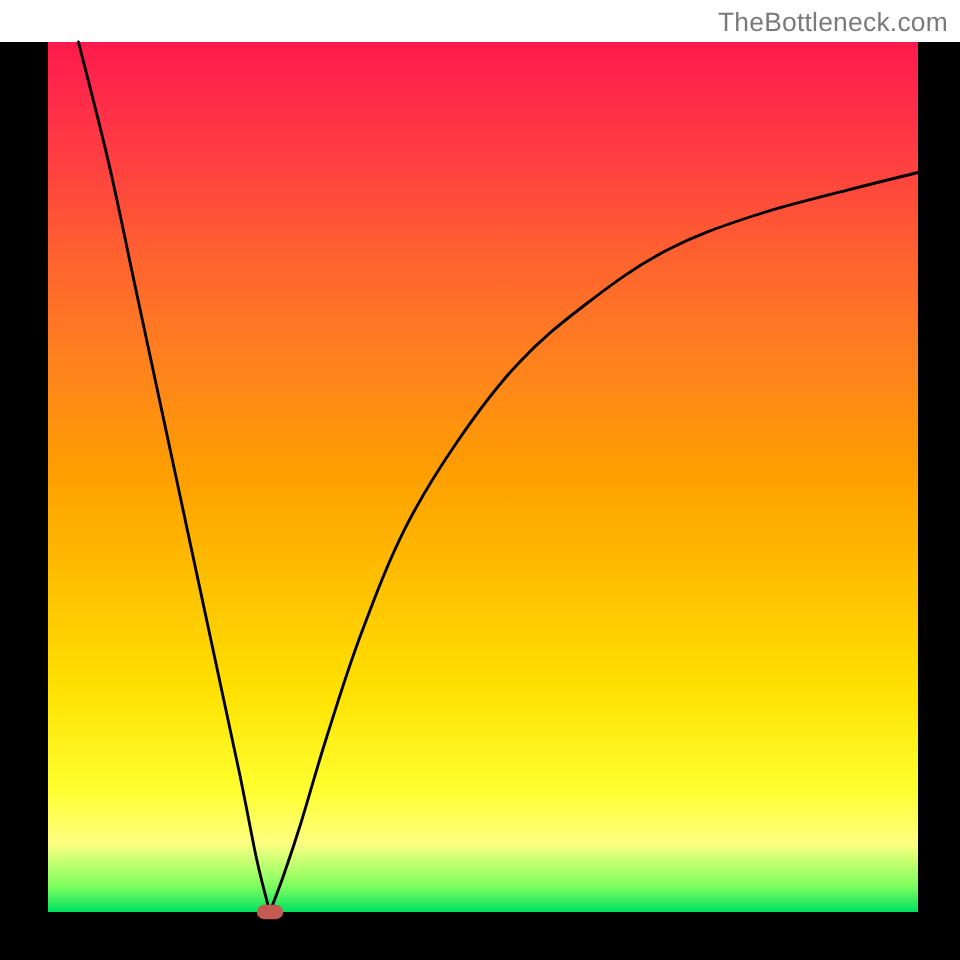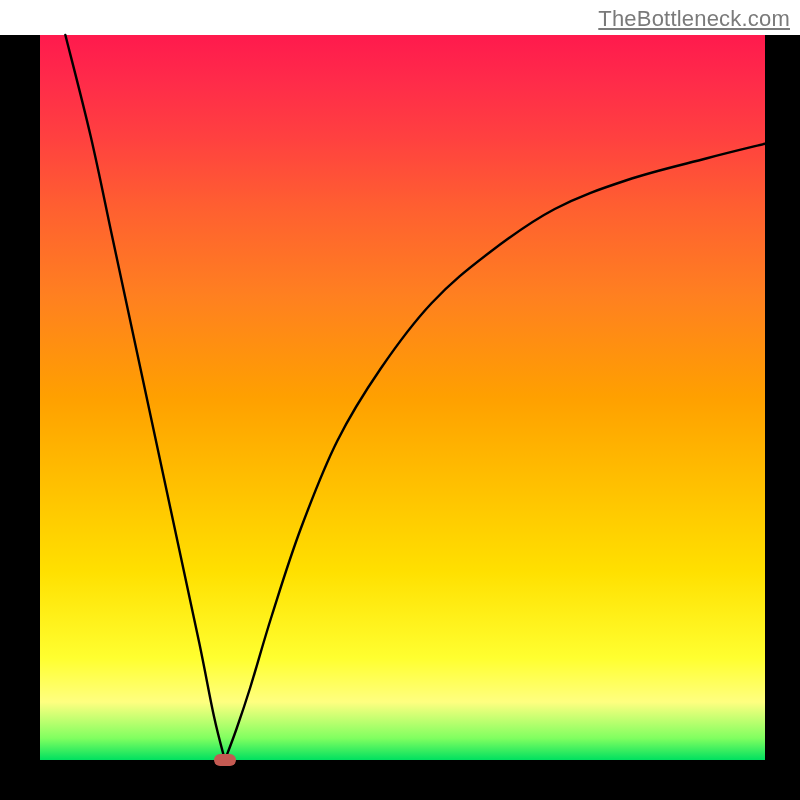--- a/index.html
+++ b/index.html
@@ -49,21 +49,20 @@
   .border-top    { left: 0;   top: 0;    width: 800px; height: 35px; background:#fff; }
 
   .watermark {
     position: absolute;
     top: 6px;
     right: 10px;
     color: #7a7a7a;
     font-size: 22px;
     letter-spacing: 0.2px;
     user-select: none;
-    text-decoration: underline;
   }
   svg.curves {
     position: absolute;
     left: 0;
     top: 0;
     width: 725px;
     height: 725px;
     overflow: visible;
   }
   .marker {

